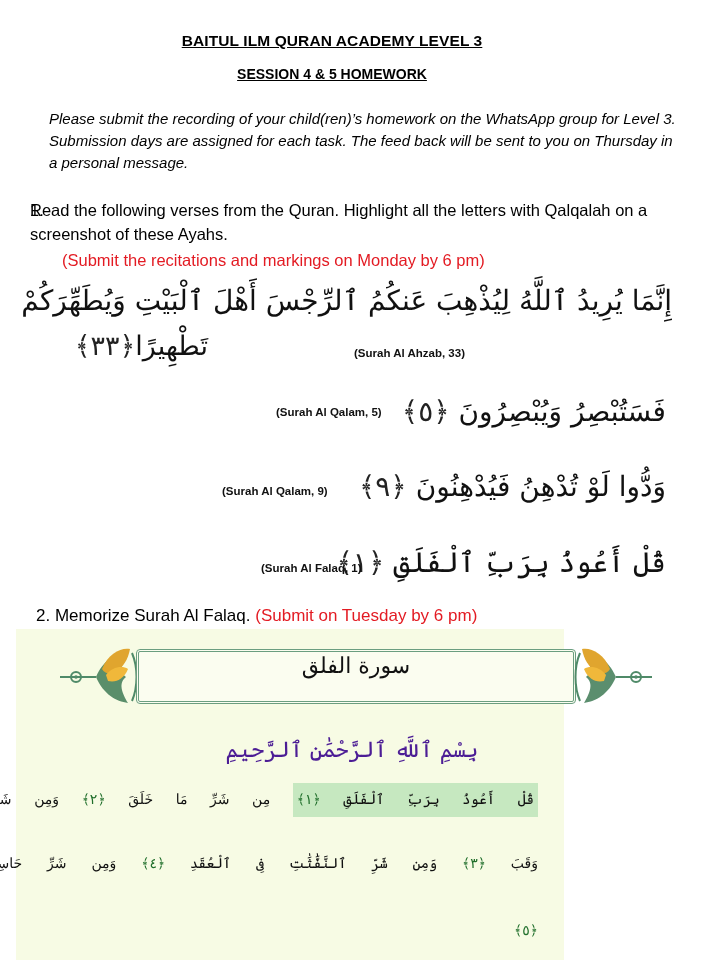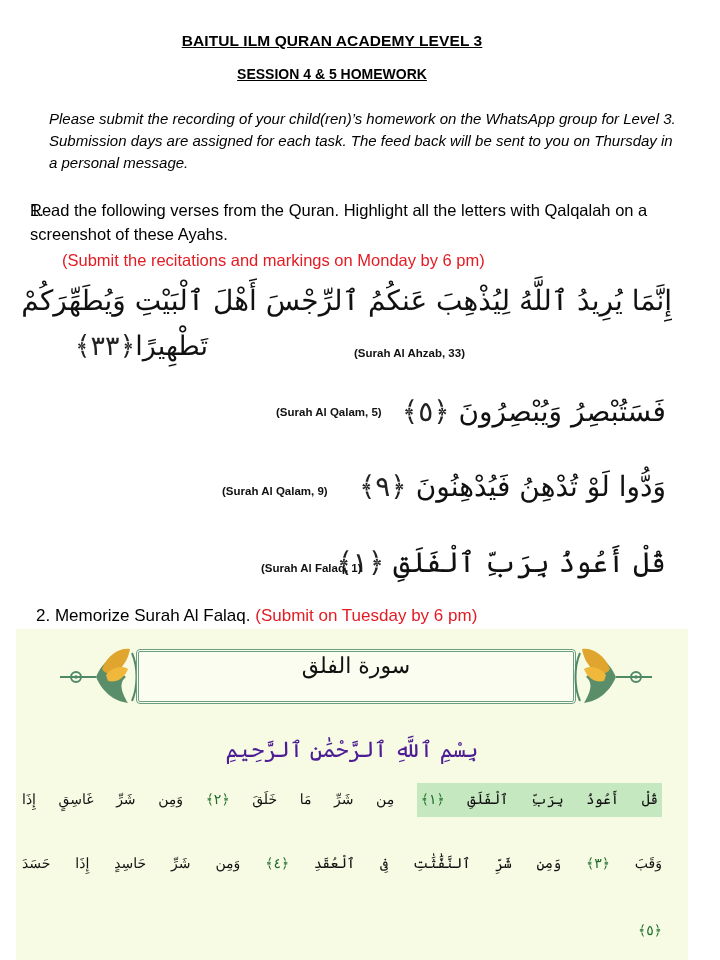--- a/index.html
+++ b/index.html
@@ -36,21 +36,21 @@
     .v2 { right: 54px; top: 395px; font-size: 28px; }
     .v2-ref { left: 276px; top: 406px; }
     .v3 { right: 54px; top: 470px; font-size: 28px; }
     .v3-ref { left: 222px; top: 485px; text-align: right; }
     .v4 { right: 54px; top: 546px; font-size: 28px; }
     .v4-ref { left: 261px; top: 562px; }
 
     .task2 { position: absolute; left: 36px; top: 606px; font-size: 17px; white-space: nowrap; }
 
     .panel {
-      position: absolute; left: 16px; top: 629px; width: 672px; height: 331px;
+      position: absolute; left: 16px; top: 629px; width: 548px; height: 331px;
       background: #f7fbe4;
     }
     .banner { position: absolute; left: 50px; top: 10px; width: 580px; height: 74px; }
     .banner-frame {
       position: absolute; left: 70px; top: 10px; width: 440px; height: 55px;
       border: 3px double #6b9e80; border-radius: 4px; background: #fbfdf0;
     }
     .banner-title {
       position: absolute; left: 70px; top: 14px; width: 440px; text-align: center;
       font-family: "DejaVu Serif", serif; font-size: 22px; direction: rtl; color: #111;

